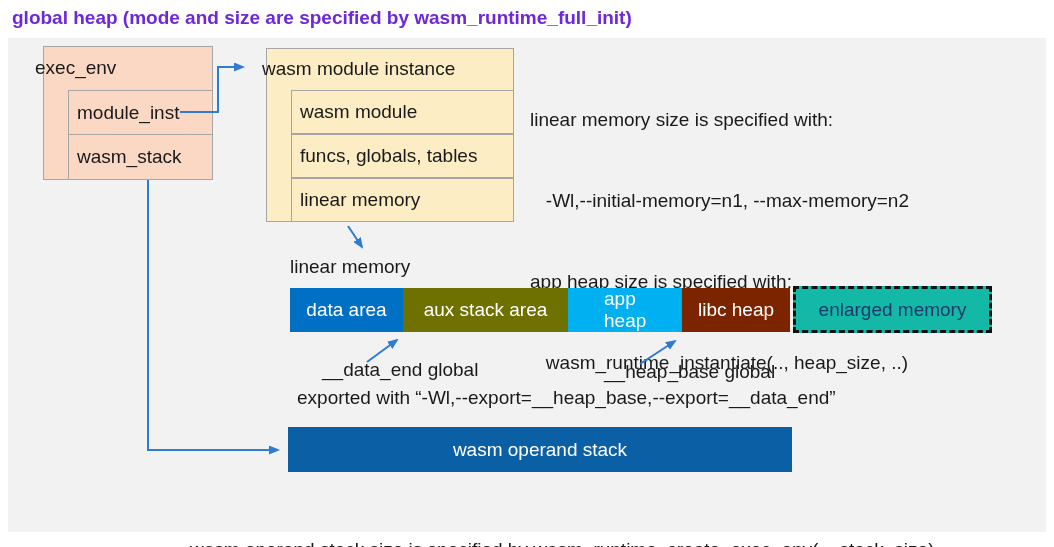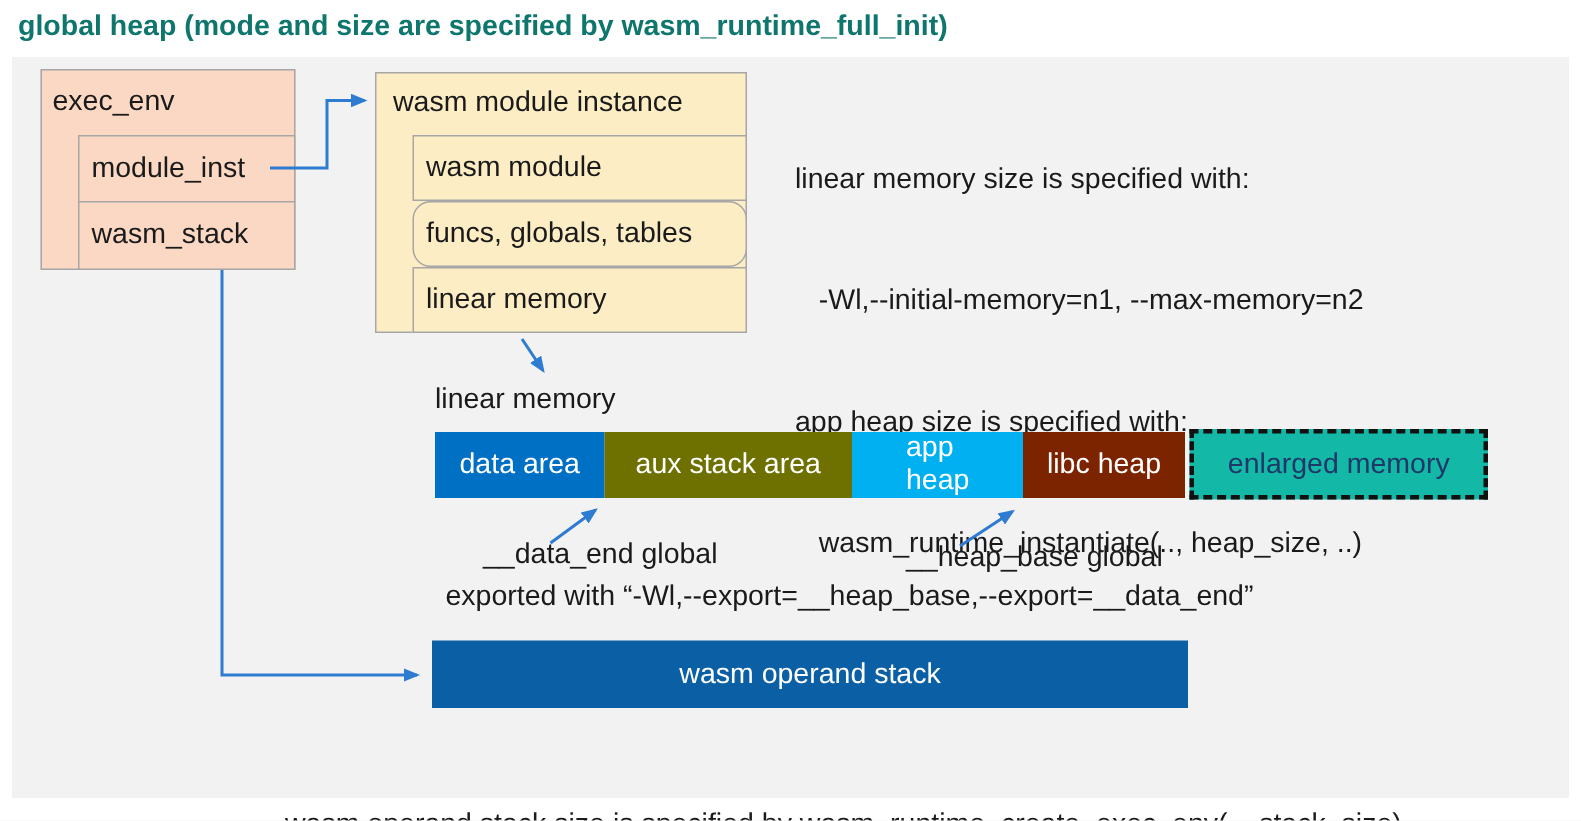--- a/index.html
+++ b/index.html
@@ -7,38 +7,38 @@
   }
   *{margin:0;padding:0;box-sizing:border-box;}
   body{
     width:1054px;height:547px;position:relative;overflow:hidden;
     background:#ffffff;
     font-family:"Liberation Sans", sans-serif;
     color:#1a1a1a;
   }
   .abs{position:absolute;}
   .title{
-    left:12px;top:7px;font-size:19px;font-weight:600;color:#0f766e;
+    left:12px;top:7px;font-size:19px;font-weight:600;color:#6d28d9;
   }
   .panel{
     left:8px;top:38px;width:1038px;height:494px;background:var(--c-panel_bg,#f2f2f2);
   }
   
-  .structbox{border:1px solid #a6a6a6;}
+  .structbox{border:1px solid #a6a6a6;margin-left:16px;}
   .salmon{background:var(--c-box_salmon,#fbd8c4);}
   .cream{background:var(--c-box_cream,#fcedc5);}
   .boxlabel{font-size:19px;padding-left:8px;display:flex;align-items:center;}
   .exec-outer{left:27px;top:46px;width:170px;height:134px;}
   .exec-header{left:27px;top:46px;width:170px;height:44px;}
   .exec-row1{left:52px;top:90px;width:145px;height:45px;}
   .exec-row2{left:52px;top:134px;width:145px;height:46px;}
   .inst-outer{left:250px;top:48px;width:248px;height:174px;}
   .inst-header{left:250px;top:48px;width:248px;height:42px;padding-left:12px;}
   .inst-row1{left:275px;top:90px;width:223px;height:44px;}
-  .inst-row2{left:275px;top:134px;width:223px;height:44px;border-radius:12px;}
+  .inst-row2{left:275px;top:134px;width:223px;height:44px;}
   .inst-row3{left:275px;top:178px;width:223px;height:44px;}
   
   .info{
     left:530px;top:52px;width:512px;font-size:19px;line-height:27px;
     white-space:pre-wrap;
   }
   
   .lm-label{left:290px;top:256px;font-size:19px;}
   .seg{top:288px;height:44px;display:flex;align-items:center;justify-content:center;
        color:#fff;font-size:19px;}

